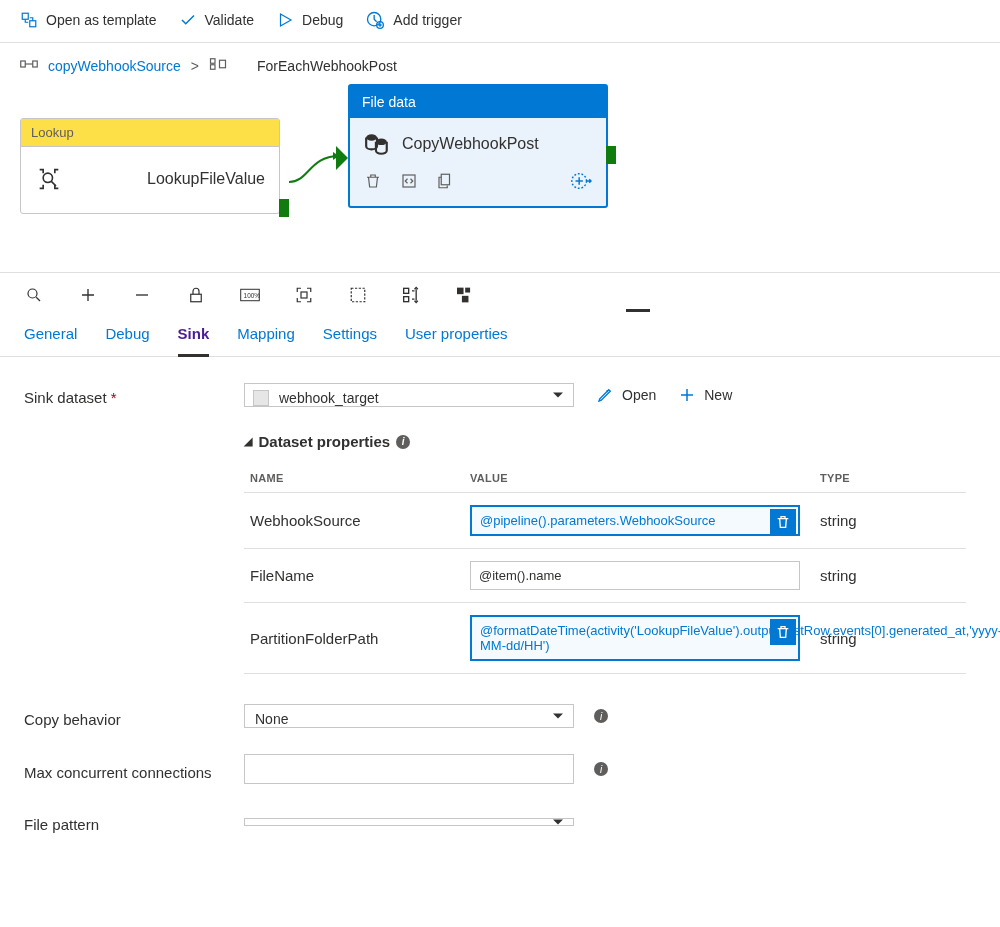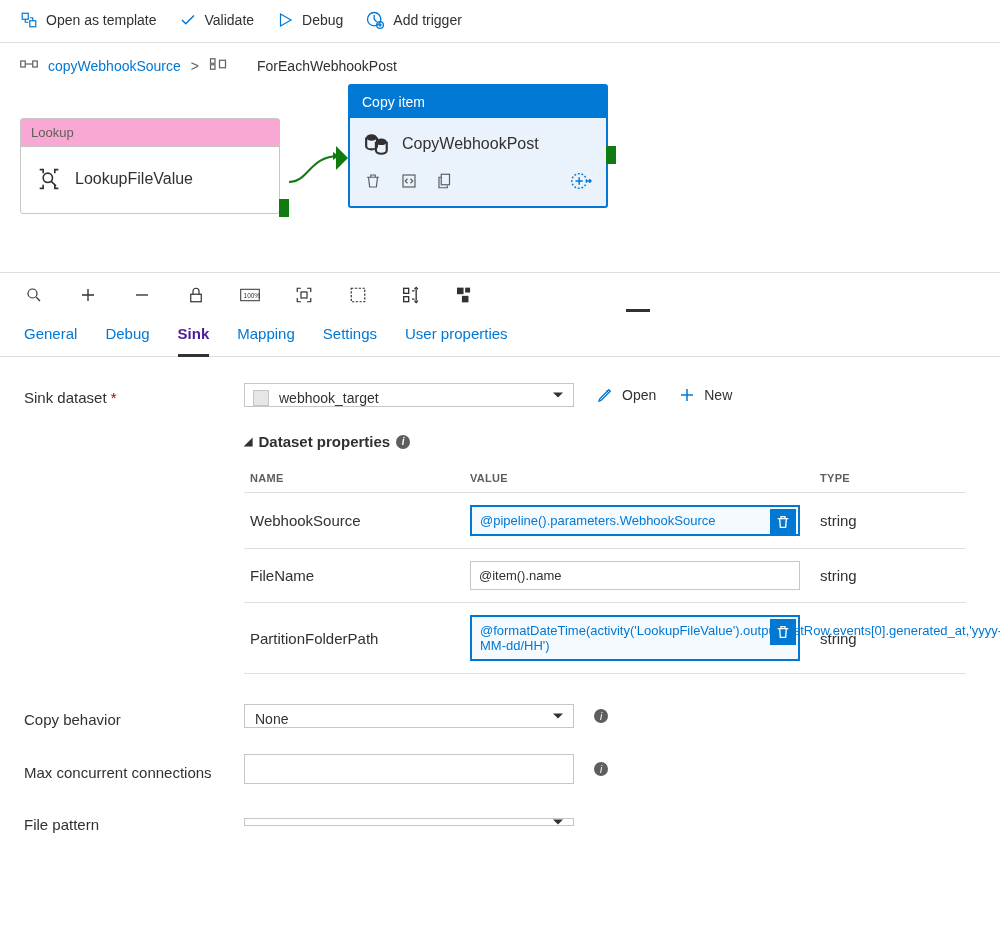--- a/index.html
+++ b/index.html
@@ -47,32 +47,33 @@
   .node-lookup {
     position: absolute;
     left: 0;
     top: 36px;
     width: 260px;
     border: 1px solid #c8c6c4;
     border-radius: 3px;
     background: #fff;
   }
   .node-lookup-header {
-    background: #f9a8d4;
+    background: #fde047;
     color: #605e5c;
     font-size: 13px;
     padding: 6px 10px;
     border-bottom: 1px solid #c8c6c4;
   }
   .node-lookup-body {
     display: flex;
     align-items: center;
     gap: 12px;
     padding: 18px 14px 20px 14px;
     font-size: 16px;
+    justify-content: space-between;
   }
   .port {
     width: 10px; height: 18px;
     background: #107c10;
     position: absolute;
   }
   .node-lookup .port-out { right: -10px; top: 80px; }
   .node-copy {
     position: absolute;
     left: 328px;
@@ -335,21 +336,21 @@
   </div>
 
   <div class="connector">
     <svg width="72" height="40">
         <path d="M10 30 C 30 30, 30 4, 60 4" fill="none" stroke="#107c10" stroke-width="2"></path>
         <path d="M60 4 l-6 -4 v8 z" fill="#107c10"></path>
       </svg>
   </div>
 
   <div class="node-copy">
-    <div class="node-copy-header">Copy item</div>
+    <div class="node-copy-header">File data</div>
     <div class="node-copy-body">
       <svg class="icn" width="26" height="24" viewBox="0 0 24 22" fill="#323130">
           <ellipse cx="7" cy="5" rx="5" ry="3" fill="#323130"></ellipse>
           <path d="M2 5v8c0 1.6 2.2 3 5 3s5-1.4 5-3V5" fill="none" stroke="#323130" stroke-width="2"></path>
           <ellipse cx="16" cy="9" rx="5" ry="3"></ellipse>
           <path d="M11 9v8c0 1.6 2.2 3 5 3s5-1.4 5-3V9" fill="none" stroke="#323130" stroke-width="2"></path>
         </svg>
       <span>CopyWebhookPost</span>
     </div>
     <div class="node-copy-actions">

